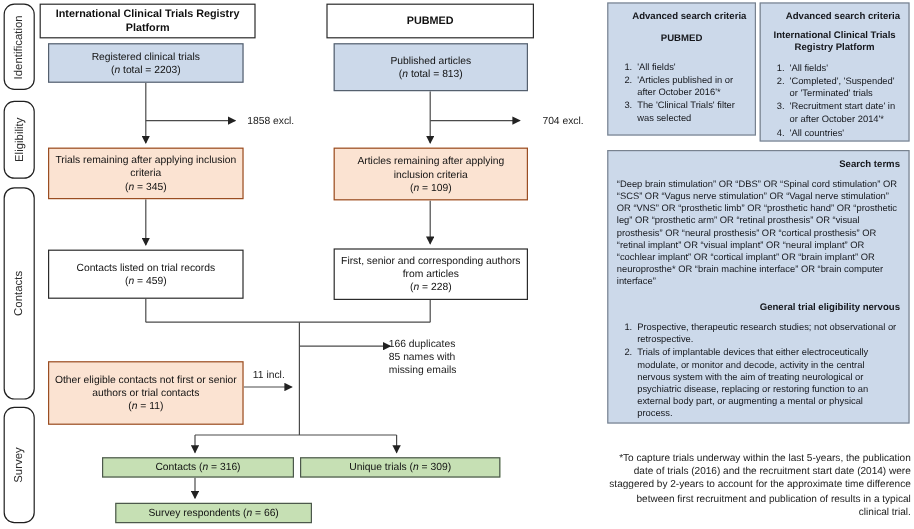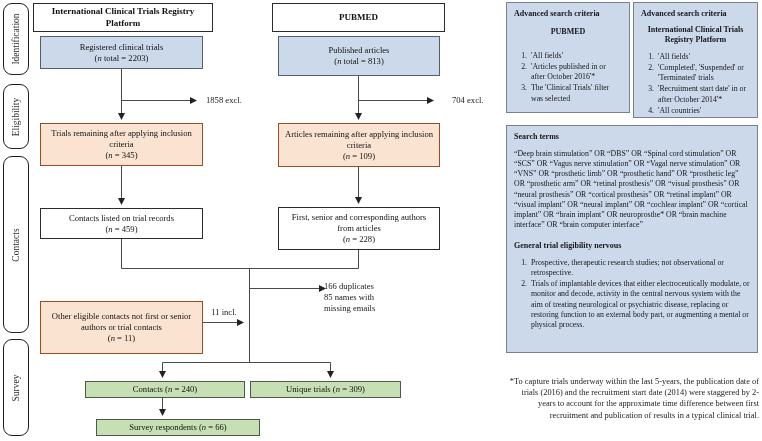--- a/index.html
+++ b/index.html
@@ -1,37 +1,37 @@
 <!DOCTYPE html>
 <html style="--blue_fill: #ccd9ea; --blue_border: #55606e; --orange_fill: #fbe3d2; --orange_border: #9a4d22; --green_fill: #c6e0b4; --green_border: #4c584c; --panel_fill: #ccd9ea; --panel_border: #78828f; --line: #444444;"><head>
 <meta charset="utf-8">
 <style>
   html,body{margin:0;padding:0;background:#fff;}
   .canvas{position:relative;width:762px;height:441px;background:#fff;
-          font-family:Liberation Serif, serif;color:#111;overflow:hidden;}
+          font-family:Liberation Sans, sans-serif;color:#111;overflow:hidden;}
   svg.connectors{position:absolute;left:0;top:0;pointer-events:none;}
 
   .stage{position:absolute;border:1.5px solid #1f1f1f;border-radius:9px;background:#fff;
          display:flex;align-items:center;justify-content:center;}
   .stage span{transform:rotate(-90deg);white-space:nowrap;font-size:9.5px;color:#2b2b2b;}
 
   .bx{position:absolute;box-sizing:border-box;display:flex;flex-direction:column;
       align-items:center;justify-content:center;text-align:center;
       font-size:8.6px;line-height:1.28;background:#fff;border:1px solid #2b2b2b;padding:2px 4px;}
   .hdr{font-weight:bold;font-size:9px;line-height:1.3;}
   .blue{background:var(--blue_fill);border-color:var(--blue_border);align-items:center;}
   .orange{background:var(--orange_fill);border-color:var(--orange_border);}
   .green{background:var(--green_fill);border-color:var(--green_border);}
   .lbl{position:absolute;font-size:8.6px;line-height:1.3;color:#1a1a1a;}
   .prelines{white-space:pre-line;}
 
   .panel{position:absolute;box-sizing:border-box;background:var(--panel_fill);
          border:1px solid var(--panel_border);font-size:7.8px;line-height:1.3;
          padding:6px 7px;text-align:left;color:#15171c;}
-  .ptitle{font-weight:bold;text-align:left;font-size:8px;line-height:1.25;}
+  .ptitle{font-weight:bold;text-align:right;font-size:8px;line-height:1.25;}
   .psub{font-weight:bold;text-align:center;font-size:8px;line-height:1.25;}
   .panel ol{margin:0;padding-left:15px;}
   .panel li{padding-left:2px;margin:0 0 1px 0;}
   .footnote{position:absolute;font-size:8.4px;line-height:1.33;color:#222;text-align:right;}
 </style>
 </head>
 <body>
 
 <div class="canvas">
 
@@ -95,44 +95,44 @@
 
   <div class="bx orange" style="left:40px;top:123px;width:163px;height:43px">
     <div>Trials remaining after applying inclusion criteria</div>
     <div><span>(</span><i>n</i><span> = 345)</span></div>
   </div>
   <div class="bx orange" style="left:278px;top:123px;width:162px;height:44px">
     <div>Articles remaining after applying inclusion criteria</div>
     <div><span>(</span><i>n</i><span> = 109)</span></div>
   </div>
 
-  <div class="bx" style="left:40px;top:208px;width:163px;height:31px">
+  <div class="bx" style="left:40px;top:208px;width:163px;height:41px">
     <div>Contacts listed on trial records</div>
     <div><span>(</span><i>n</i><span> = 459)</span></div>
   </div>
   <div class="bx" style="left:278px;top:207px;width:162px;height:43px">
     <div>First, senior and corresponding authors from articles</div>
     <div><span>(</span><i>n</i><span> = 228)</span></div>
   </div>
 
   <div class="bx orange" style="left:40px;top:301px;width:163px;height:53px">
     <div>Other eligible contacts not first or senior authors or trial contacts</div>
     <div><span>(</span><i>n</i><span> = 11)</span></div>
   </div>
 
   <div class="lbl" style="left:202px;top:307px;width:44px;text-align:center">11 incl.</div>
 
   <div class="lbl prelines" style="left:324px;top:281px;width:90px">166 duplicates
 85 names with
 missing emails</div>
 
   <div class="bx green" style="left:85px;top:381px;width:160px;height:17px">
-    <div><span>Contacts (</span><i>n</i><span> = 240)</span></div>
+    <div><span>Contacts (</span><i>n</i><span> = 316)</span></div>
   </div>
-  <div class="bx green" style="left:250px;top:381px;width:151px;height:17px">
+  <div class="bx green" style="left:250px;top:381px;width:167px;height:17px">
     <div><span>Unique trials (</span><i>n</i><span> = 309)</span></div>
   </div>
   <div class="bx green" style="left:96px;top:419px;width:164px;height:17px">
     <div><span>Survey respondents (</span><i>n</i><span> = 66)</span></div>
   </div>
 
   <div class="panel" style="left:506px;top:2px;width:124px;height:111px">
     <div class="ptitle">Advanced search criteria</div>
     <div class="psub" style="margin-top:8px">PUBMED</div>
     <ol style="margin-top:14px">

